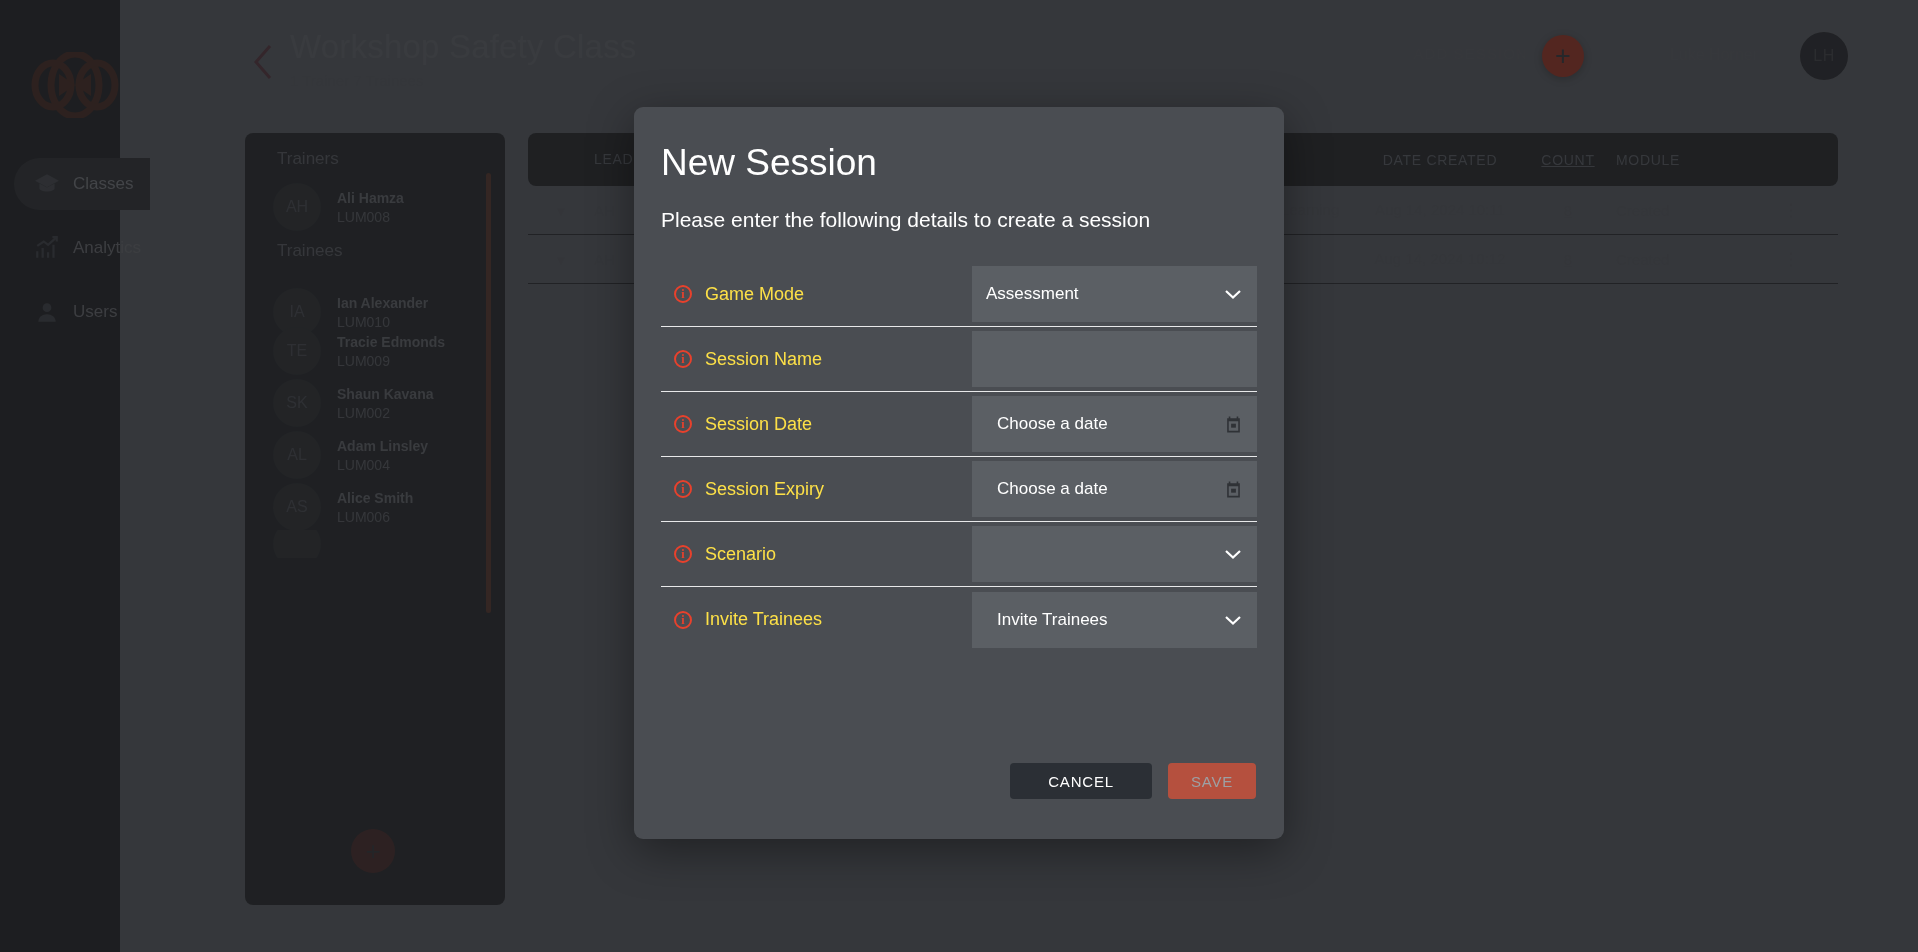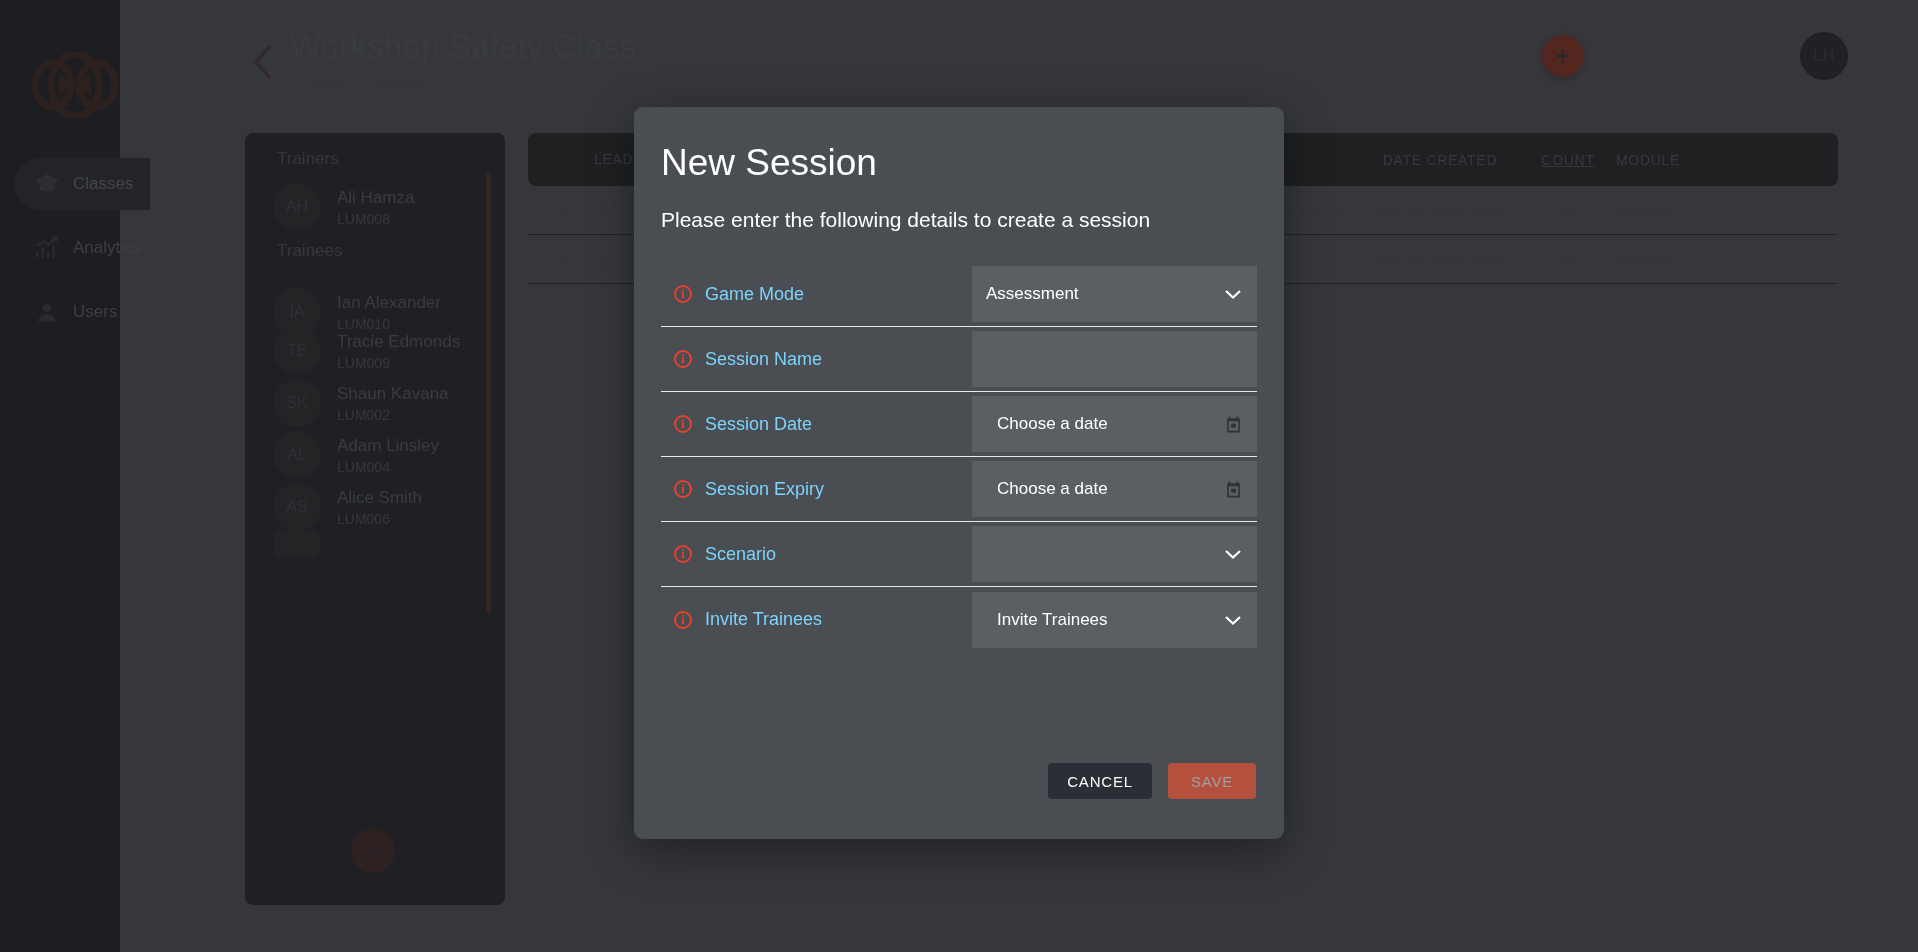--- a/index.html
+++ b/index.html
@@ -152,21 +152,21 @@
   }
   .person-avatar {
     width: 48px; height: 48px;
     border-radius: 50%;
     background: #434649;
     display: flex; align-items: center; justify-content: center;
     color: #5d6167;
     font-size: 16px;
     flex: none;
   }
-  .person-name { font-size: 17px; color: #767a80; white-space: nowrap; }
+  .person-name { font-size: 14px; color: #767a80; white-space: nowrap; font-weight: bold; }
   .person-id   { font-size: 14px; color: #6d7177; margin-top: 3px; }
   .people-scrollbar {
     position: absolute;
     right: 14px; top: 40px;
     width: 5px; height: 440px;
     border-radius: 3px;
     background: #6b4b42;
   }
   .people-fab {
     position: absolute;
@@ -273,21 +273,21 @@
     color: #e8412c;
     font-size: 12px;
     font-weight: bold;
     font-family: "Liberation Serif", serif;
     display: flex; align-items: center; justify-content: center;
     line-height: 1;
   }
   .field-label {
     margin-left: 13px;
     font-size: 18px;
-    color: #7dd3fc;
+    color: #fde047;
     flex: none;
     width: 200px;
   }
   .field-control {
     position: absolute;
     right: 0;
     top: 50%;
     transform: translateY(-50%);
     width: 285px;
     height: 56px;
@@ -323,21 +323,21 @@
     border: none;
     border-radius: 4px;
     font-size: 15px;
     letter-spacing: .8px;
     font-family: "Liberation Sans", sans-serif;
     cursor: pointer;
   }
   .btn-cancel {
     background: #2b2f35;
     color: #ffffff;
-    padding: 0 19px;
+    padding: 0 38px;
   }
   .btn-save {
     background: #b5503e;
     color: #9da0a4;
     padding: 0 23px;
   }
 </style>
 </head>
 <body>
 

